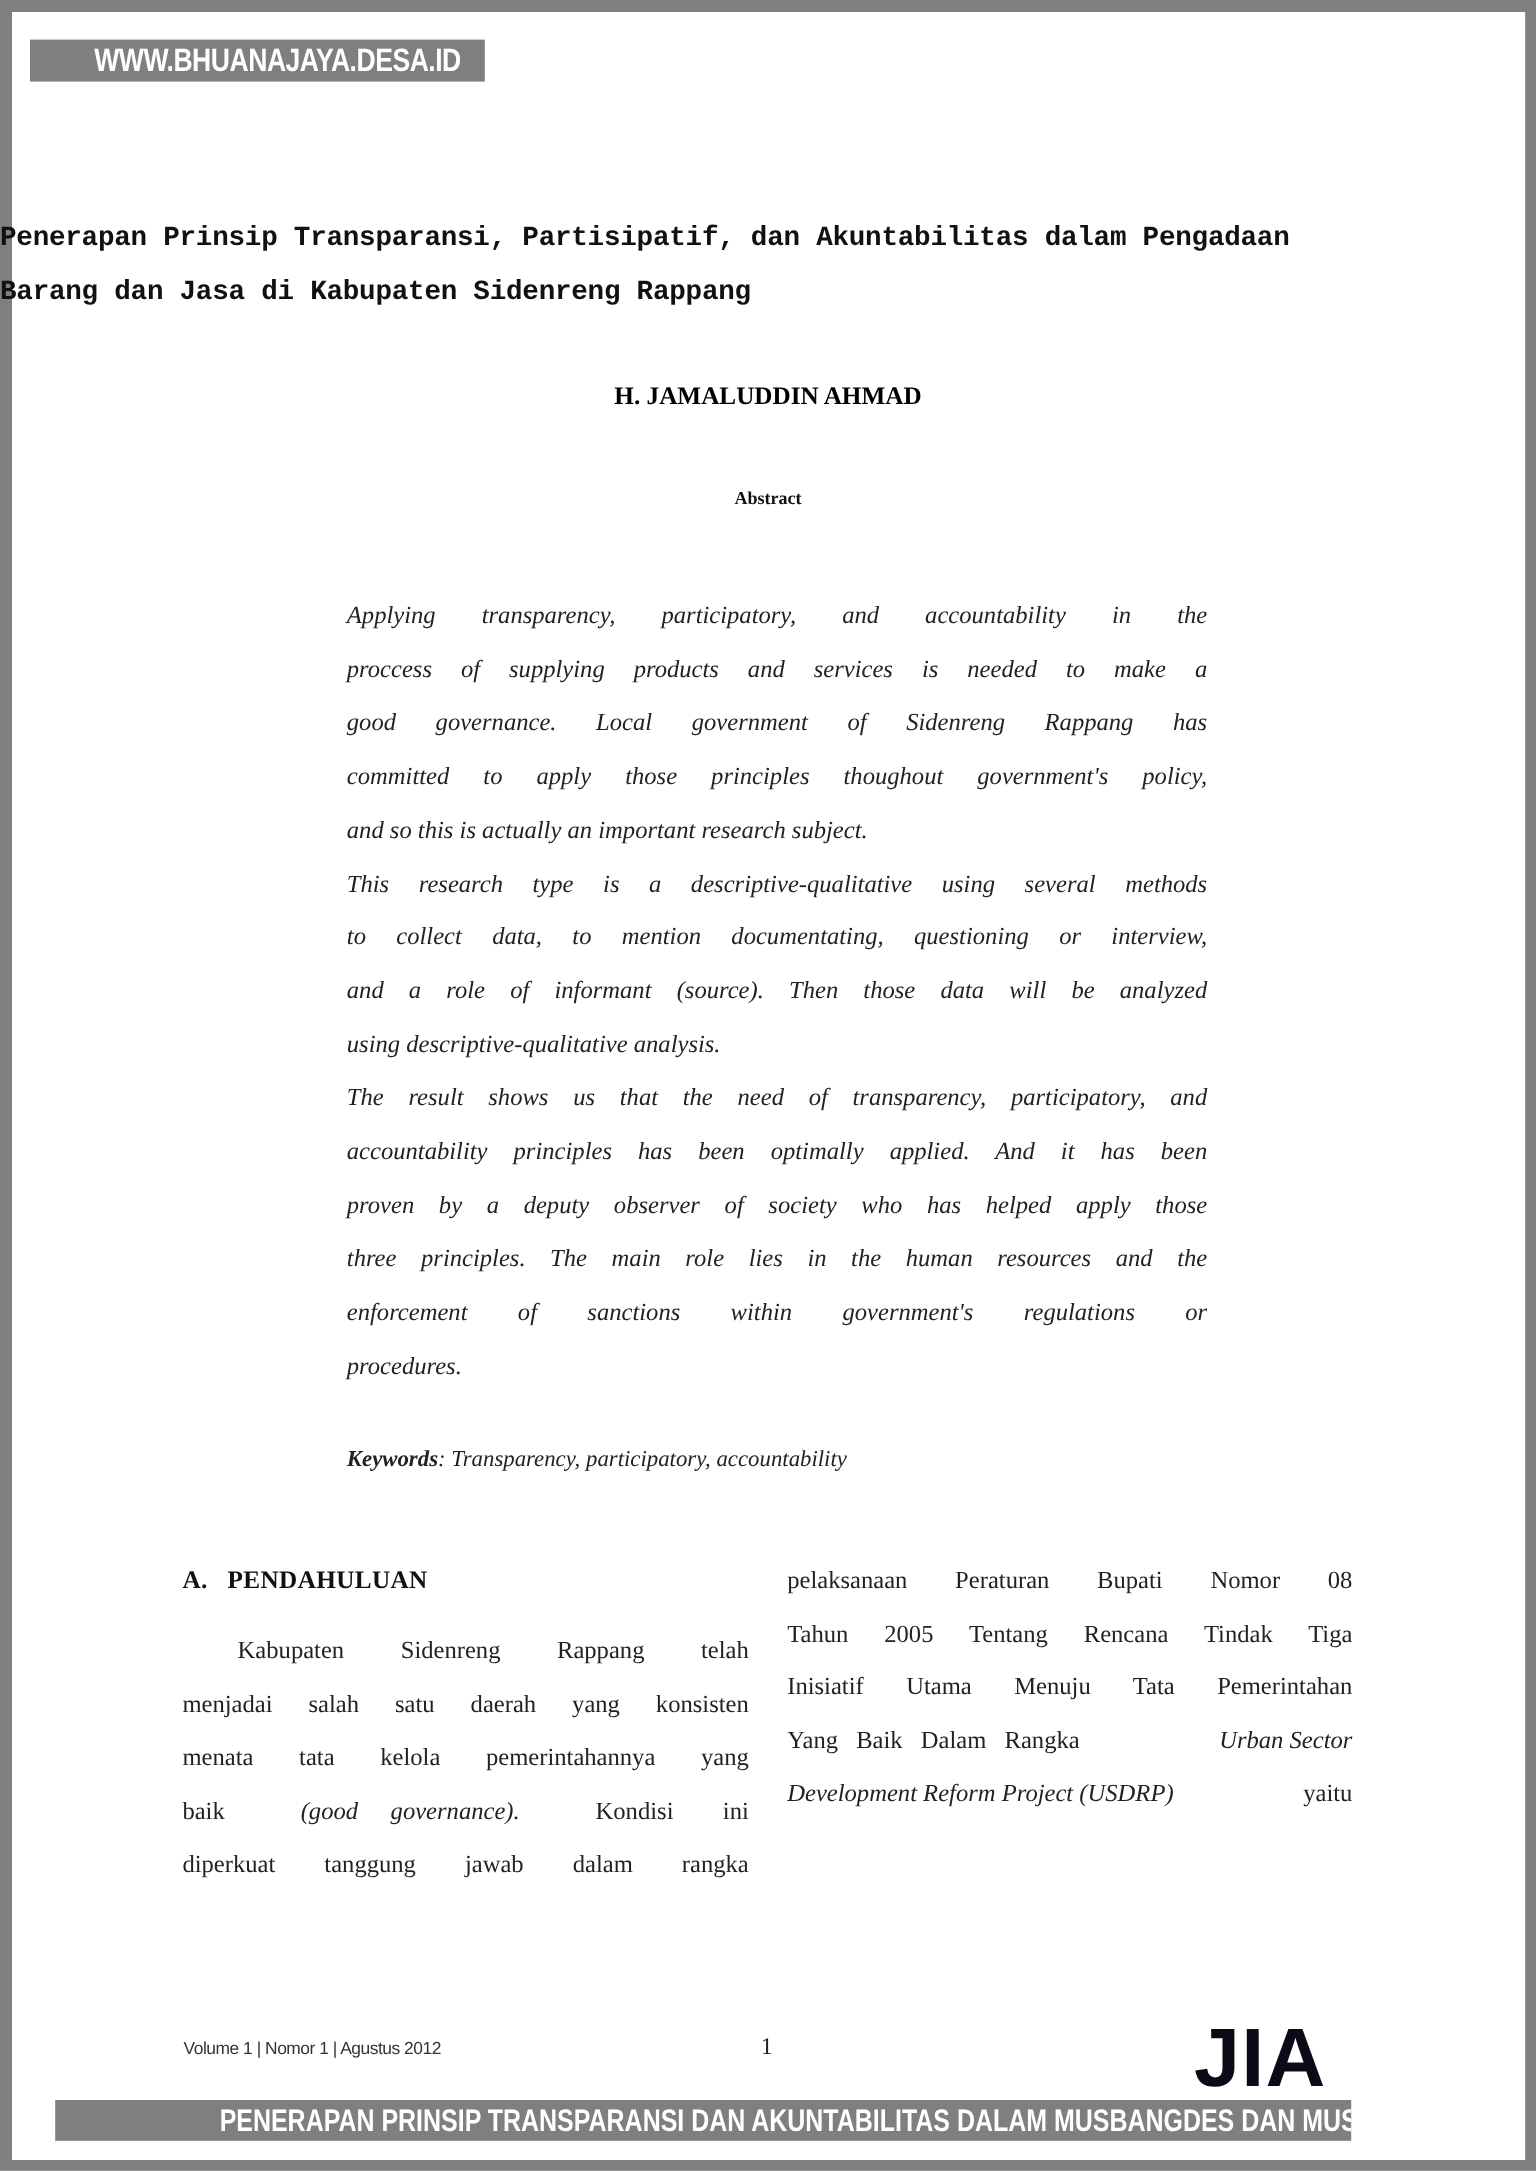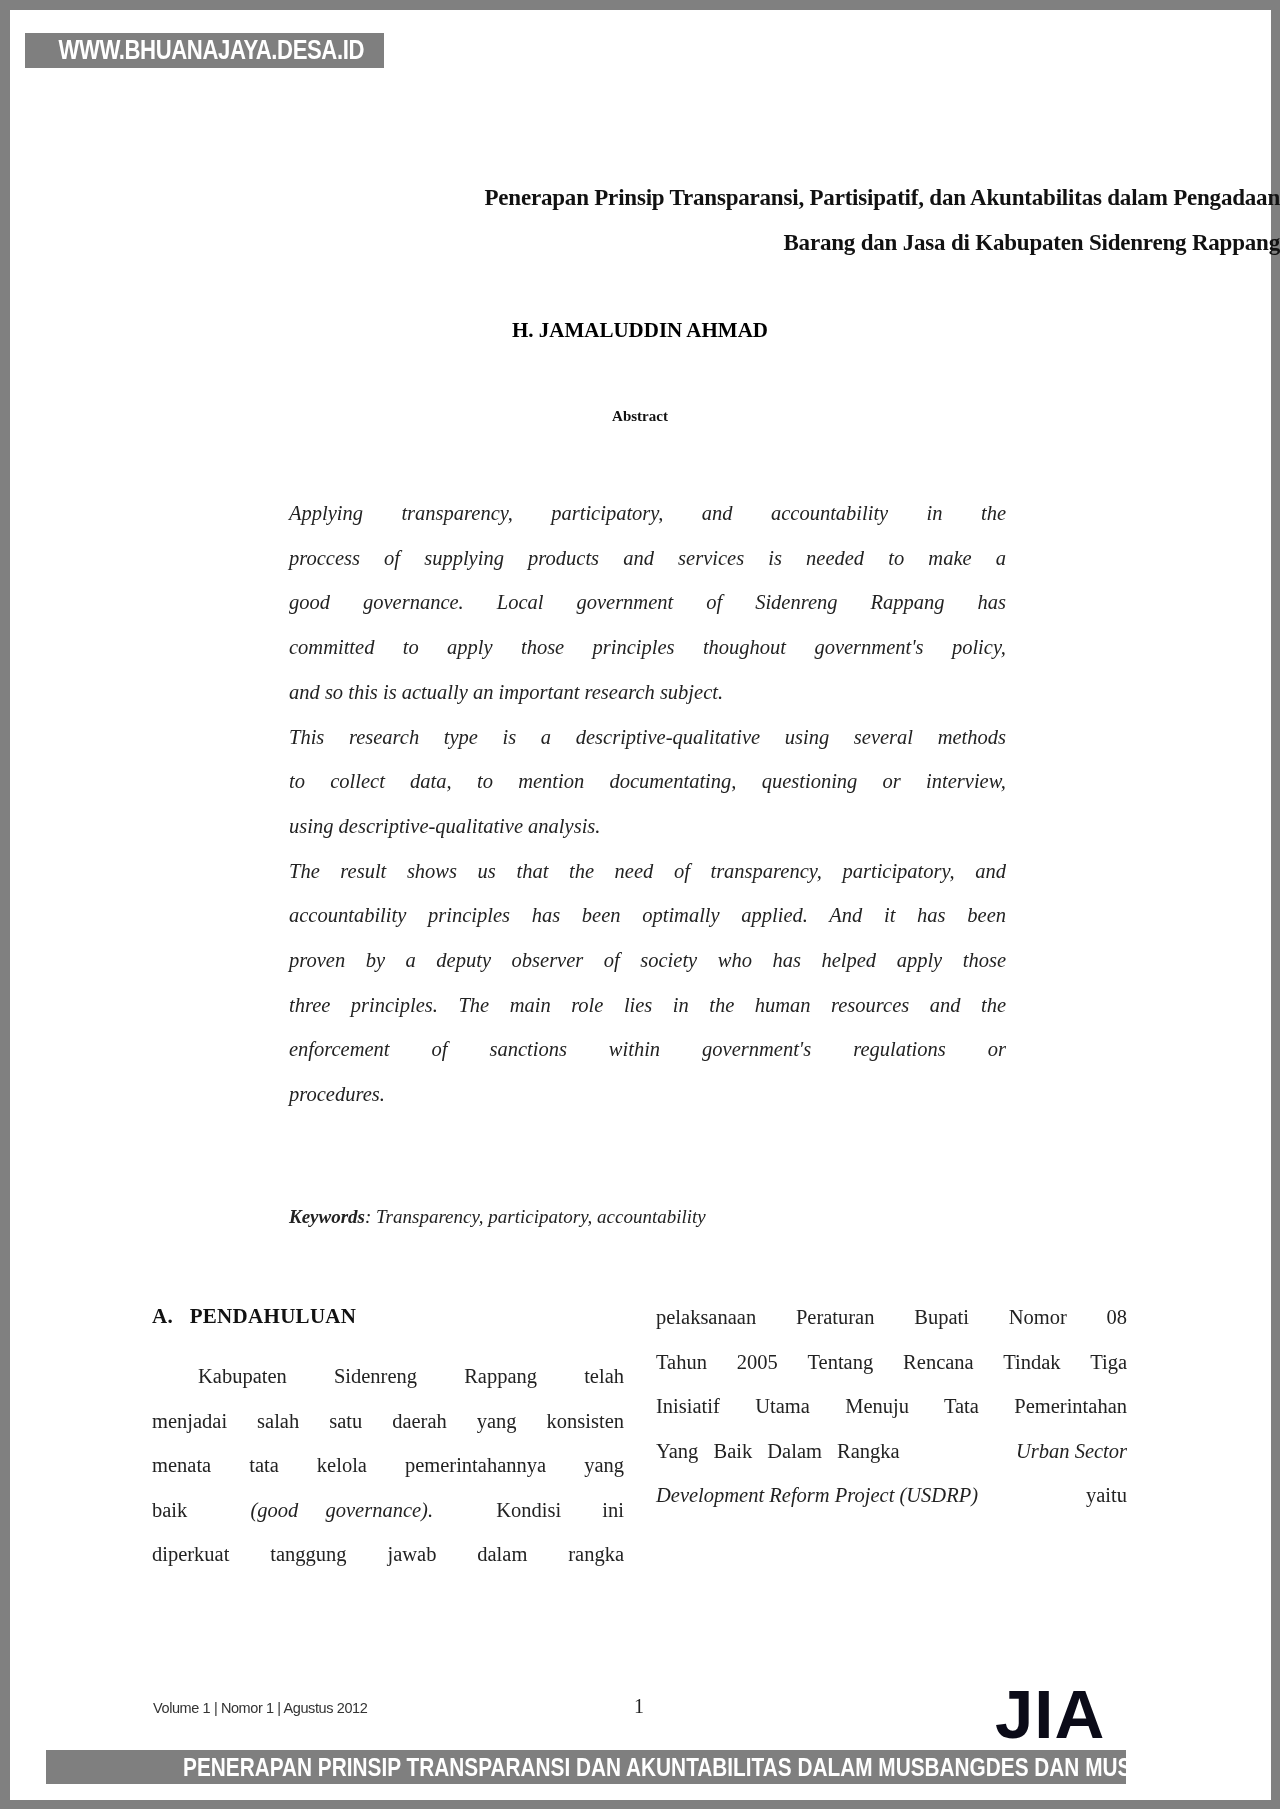--- a/index.html
+++ b/index.html
@@ -13,25 +13,26 @@
     position: absolute; left: 10px; top: 10px; width: 1261px; height: 1790px;
     background: #ffffff;
   }
   .site-banner {
     position: absolute; left: 25px; top: 33px; height: 35px; width: 359px;
     background: #7f7f7f; color: #ffffff;
     font-family: "Liberation Sans", "DejaVu Sans", sans-serif;
     font-weight: bold; font-size: 27px; line-height: 35px;
     text-align: center; letter-spacing: -0.5px;
     transform-origin: left center;
+    padding-left: 20px;
   }
   .site-banner span { display: inline-block; transform: scaleX(0.82); transform-origin: center; white-space: nowrap; }
   .title-line {
-    position: absolute; left: 0; width: 1280px; text-align: right;
-    font-weight: bold; font-size: 23px; letter-spacing: -0.2px; color: #111;
+    position: absolute; left: 0; width: 1280px; text-align: left;
+    font-weight: bold; font-size: 23px; letter-spacing: -0.2px; color: #111; font-family: Liberation Mono, monospace;
   }
   .author {
     position: absolute; left: 0; width: 1280px; text-align: center;
     font-weight: bold; font-size: 21px; top: 318px; color: #000000;
   }
   .abstract-heading {
     position: absolute; left: 0; width: 1280px; text-align: center;
     font-weight: bold; font-size: 15px; top: 408px; color: #111;
   }
   .abstract {
@@ -89,20 +90,21 @@
 <div class="abstract-heading">Abstract</div>
 
 <div class="abstract">
   <span class="ln">Applying transparency, participatory, and accountability in the</span>
   <span class="ln">proccess of supplying products and services is needed to make a</span>
   <span class="ln">good governance. Local government of Sidenreng Rappang has</span>
   <span class="ln">committed to apply those principles thoughout government's policy,</span>
   <span class="ln last">and so this is actually an important research subject.</span>
   <span class="ln">This research type is a descriptive-qualitative using several methods</span>
   <span class="ln">to collect data, to mention documentating, questioning or interview,</span>
+  <span class="ln">and a role of informant (source). Then those data will be analyzed</span>
   <span class="ln last">using descriptive-qualitative analysis.</span>
   <span class="ln">The result shows us that the need of transparency, participatory, and</span>
   <span class="ln">accountability principles has been optimally applied. And it has been</span>
   <span class="ln">proven by a deputy observer of society who has helped apply those</span>
   <span class="ln">three principles. The main role lies in the human resources and the</span>
   <span class="ln">enforcement of sanctions within government's regulations or</span>
   <span class="ln last">procedures.</span>
 </div>
 
 <div class="keywords"><b>Keywords</b><span>: Transparency, participatory, accountability</span></div>

